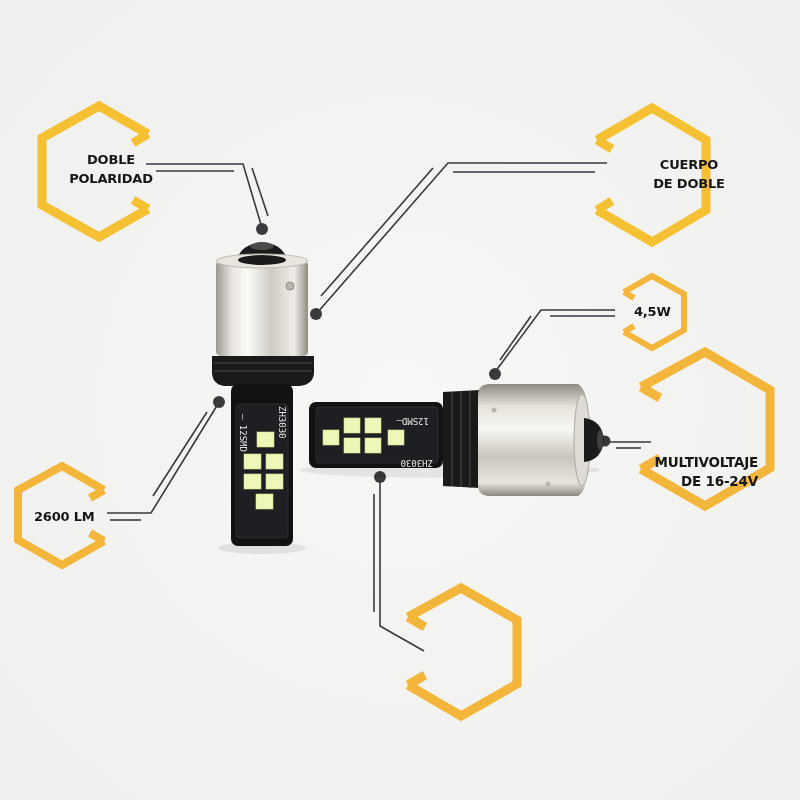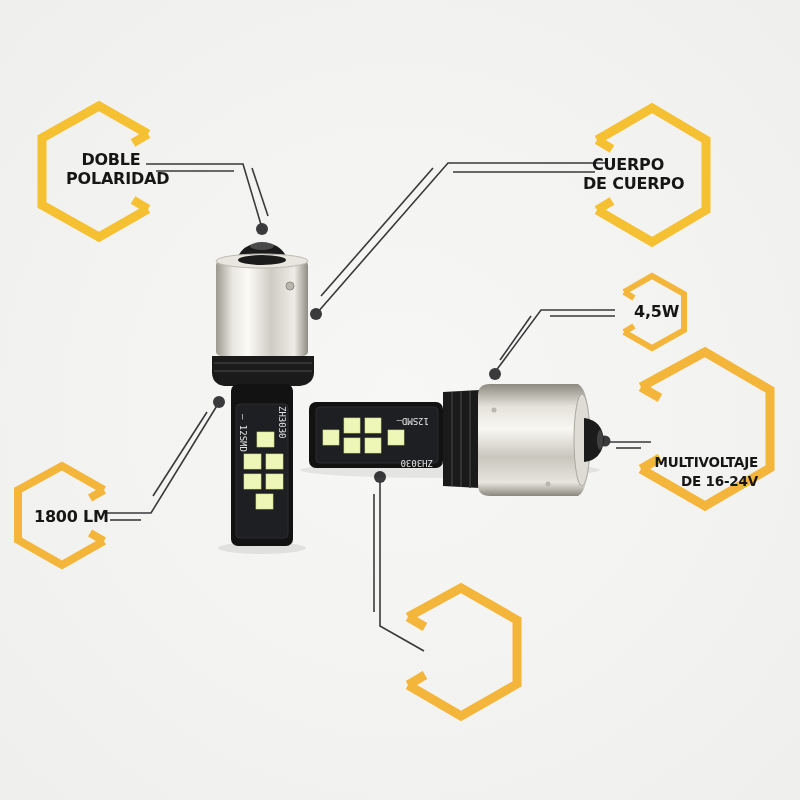--- a/index.html
+++ b/index.html
@@ -7,21 +7,21 @@
     width: 800px; height: 800px; overflow: hidden;
     background: #f3f3f1;
     font-family: "DejaVu Sans", "Liberation Sans", sans-serif;
     position: relative;
   }
   #stage { position: absolute; left: 0; top: 0; width: 800px; height: 800px; }
   .label {
     position: absolute;
     font-weight: bold;
     color: #161616;
-    font-size: 16px;
+    font-size: 13px;
     line-height: 19px;
     letter-spacing: -0.2px;
     white-space: nowrap;
   }
   .label.center { text-align: center; }
   .label.right { text-align: right; margin-top: 39px; }
   .label.left { text-align: center; }
   svg text { font-family: "DejaVu Sans Mono", monospace; }
 </style>
 </head>
@@ -199,32 +199,32 @@
       <circle cx="494" cy="410" r="2.5" fill="#b9b6ad"></circle>
       <circle cx="548" cy="484" r="2.5" fill="#b9b6ad"></circle>
     </g>
   </svg>
 
   <div class="label center" style="left:66px; top:150px; width:90px;">
     <div>DOBLE</div>
     <div>POLARIDAD</div>
   </div>
 
-  <div class="label center" style="left:583px; top:155px; width:90px;">
+  <div class="label center" style="left:644px; top:155px; width:90px;">
     <div>CUERPO</div>
-    <div>DE CUERPO</div>
+    <div>DE DOBLE</div>
   </div>
 
   <div class="label left" style="left:634px; top:302px;">
     <div>4,5W</div>
   </div>
 
   <div class="label right" style="left:640px; top:414px; width:118px; font-size:13.5px;">
     <div>MULTIVOLTAJE</div>
     <div>DE 16-24V</div>
   </div>
 
   <div class="label left" style="left:34px; top:507px;">
-    <div>1800 LM</div>
+    <div>2600 LM</div>
   </div>
 
 
 </div>
 
 </body></html>

